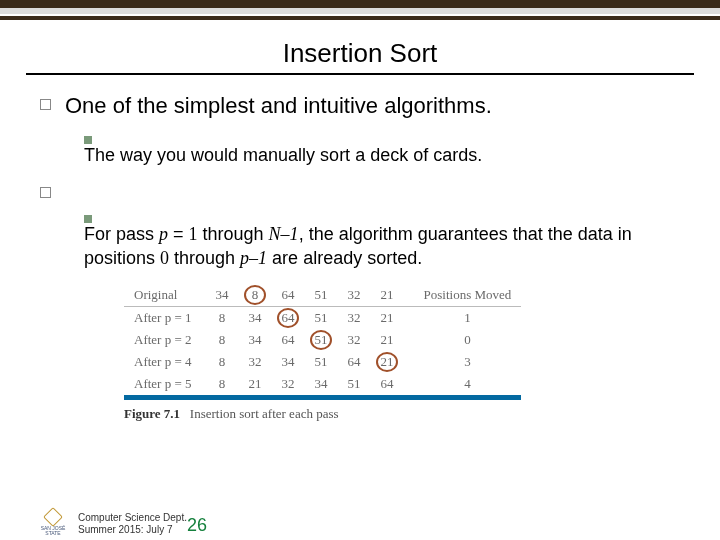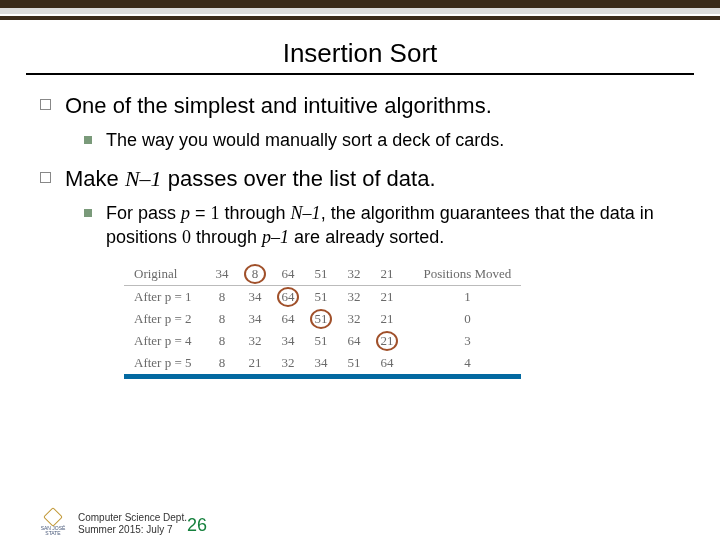--- a/index.html
+++ b/index.html
@@ -41,20 +41,21 @@
     flex-shrink: 0;
   }
   .l1-text {
     font-size: 22px;
   }
   .l2 {
     display: flex;
     align-items: flex-start;
     margin-left: 44px;
     margin-bottom: 14px;
+    flex-direction: column;
   }
   .l2-bullet {
     width: 8px; height: 8px;
     background: #7a9a7a;
     margin-top: 7px;
     margin-right: 14px;
     flex-shrink: 0;
   }
   .l2-text {
     font-size: 18px;
@@ -141,23 +142,20 @@
     <span class="l1-text">One of the simplest and intuitive algorithms.</span>
   </div>
 
   <div class="l2">
     <span class="l2-bullet"></span>
     <span class="l2-text">The way you would manually sort a deck of cards.</span>
   </div>
 
   <div class="l1">
     <span class="l1-bullet"></span>
-    <span class="l1-text">
-      <span>Make </span><span class="math">N–1</span><span> passes over the list of data.</span>
-    </span>
   </div>
 
   <div class="l2">
     <span class="l2-bullet"></span>
     <span class="l2-text">
       <span>For pass </span><span class="math">p</span><span> = </span><span class="mathn">1</span><span> through </span><span class="math">N–1</span><span>, the algorithm guarantees that the data in positions </span><span class="mathn">0</span><span> through </span><span class="math">p–1</span><span> are already sorted.</span>
     </span>
   </div>
 
   <div class="tablewrap">
@@ -210,20 +208,24 @@
             <td>8</td>
             <td>21</td>
             <td>32</td>
             <td>34</td>
             <td>51</td>
             <td>64</td>
             <td class="lastcol">4</td>
           </tr>
         </tbody>
     </table>
+    <div class="figcap">
+      <b>Figure 7.1</b>
+      &nbsp;&nbsp;<span>Insertion sort after each pass</span>
+    </div>
   </div>
 
 </div>
 
 <div class="footer">
   <div class="logo">
     <div class="logo-shape"></div>
     <div class="logo-text">SAN JOSÉ STATE</div>
   </div>
   <div class="left">

